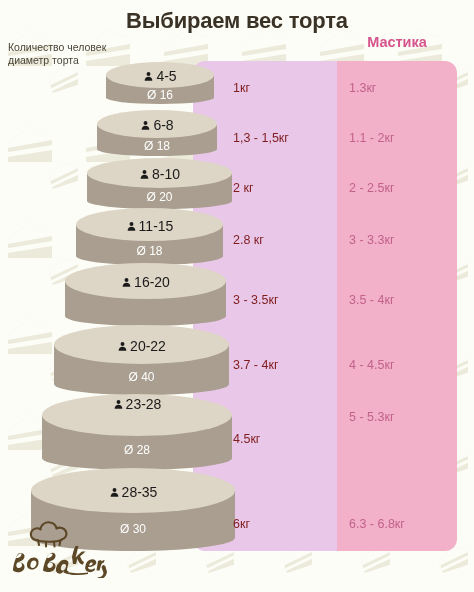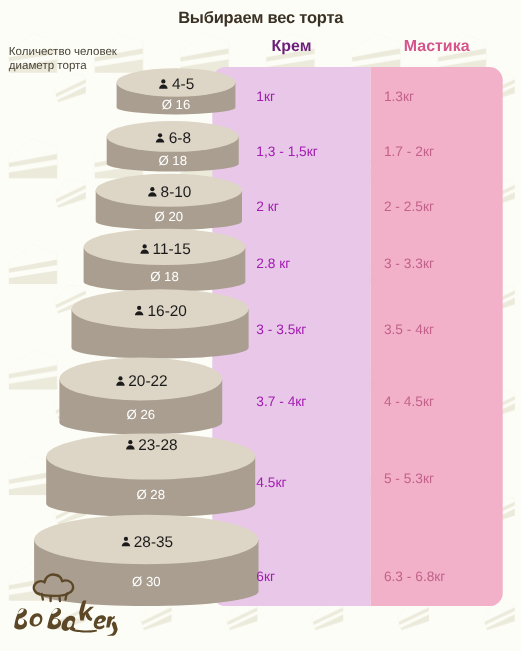--- a/index.html
+++ b/index.html
@@ -51,21 +51,21 @@
   }
 
   
   #title {
     position: absolute;
     z-index: 5;
     left: 0;
     top: 8px;
     width: 474px;
     text-align: center;
-    font-size: 15px;
+    font-size: 22px;
     font-weight: bold;
     color: #3b3226;
     letter-spacing: -0.2px;
   }
 
   #axis-label {
     position: absolute;
     z-index: 5;
     left: 8px;
     top: 41px;
@@ -132,21 +132,21 @@
     z-index: 2;
   }
 
   
   .val {
     position: absolute;
     z-index: 6;
     font-size: 12.5px;
     white-space: nowrap;
   }
-  .val-cream  { left: 233px; color: #a21caf; }
+  .val-cream  { left: 233px; color: #7f1d1d; }
   .val-mastic { left: 349px; color: #c2628b; }
 
   
   #logo {
     position: absolute;
     z-index: 7;
     left: 5px;
     top: 516px;
     width: 104px;
     height: 62px;
@@ -178,21 +178,20 @@
   <div class="column-band" id="cream-column"></div>
   <div class="column-band" id="mastic-column"></div>
 
   <div id="title">Выбираем вес торта</div>
 
   <div id="axis-label">
     <span>Количество человек</span>
     <span class="l2">диаметр торта</span>
   </div>
 
-  <div class="col-head" id="cream-head">Крем</div>
   <div class="col-head" id="mastic-head">Мастика</div>
 
   <div id="rows-layer">
       <div class="cake" style="left: 106px; top: 62px; width: 108px; height: 42px;">
         <div class="cake-body" style="top: 13px; height: 29px; background: rgb(169, 158, 143);"></div>
         <div class="cake-top" style="height: 26px; background: rgb(221, 213, 197);"></div>
         <div class="cake-people" style="top: 6px;"><svg class="person-icon" width="11" height="11" viewBox="0 0 24 24" fill="#1b1b1b">
             <circle cx="12" cy="6.5" r="4.2"></circle>
             <path d="M3.6 21c0-4.8 3.8-8.2 8.4-8.2S20.4 16.2 20.4 21z"></path>
           </svg><span>4-5</span></div>
@@ -203,22 +202,22 @@
       <div class="cake" style="left: 97px; top: 110px; width: 120px; height: 46px;">
         <div class="cake-body" style="top: 14px; height: 32px; background: rgb(169, 158, 143);"></div>
         <div class="cake-top" style="height: 28px; background: rgb(221, 213, 197);"></div>
         <div class="cake-people" style="top: 7px;"><svg class="person-icon" width="11" height="11" viewBox="0 0 24 24" fill="#1b1b1b">
             <circle cx="12" cy="6.5" r="4.2"></circle>
             <path d="M3.6 21c0-4.8 3.8-8.2 8.4-8.2S20.4 16.2 20.4 21z"></path>
           </svg><span>6-8</span></div>
         <div class="cake-diam" style="top: 29px;">Ø 18</div>
       </div>
       <div class="val val-cream" style="top: 131px;">1,3 - 1,5кг</div>
-      <div class="val val-mastic" style="top: 131px;">1.7 - 2кг</div>
-      <div class="cake" style="left: 87px; top: 158px; width: 133px; height: 51px; text-decoration: underline;">
+      <div class="val val-mastic" style="top: 131px;">1.1 - 2кг</div>
+      <div class="cake" style="left: 87px; top: 158px; width: 145px; height: 51px; text-decoration: underline;">
         <div class="cake-body" style="top: 15px; height: 36px; background: rgb(169, 158, 143);"></div>
         <div class="cake-top" style="height: 30px; background: rgb(221, 213, 197);"></div>
         <div class="cake-people" style="top: 8px;"><svg class="person-icon" width="11" height="11" viewBox="0 0 24 24" fill="#1b1b1b">
             <circle cx="12" cy="6.5" r="4.2"></circle>
             <path d="M3.6 21c0-4.8 3.8-8.2 8.4-8.2S20.4 16.2 20.4 21z"></path>
           </svg><span>8-10</span></div>
         <div class="cake-diam" style="top: 32px;">Ø 20</div>
       </div>
       <div class="val val-cream" style="top: 181px;">2 кг</div>
       <div class="val val-mastic" style="top: 181px;">2 - 2.5кг</div>
@@ -236,42 +235,42 @@
       <div class="cake" style="left: 65px; top: 263px; width: 161px; height: 63px;">
         <div class="cake-body" style="top: 18px; height: 45px; background: rgb(169, 158, 143);"></div>
         <div class="cake-top" style="height: 36px; background: rgb(221, 213, 197);"></div>
         <div class="cake-people" style="top: 11px;"><svg class="person-icon" width="11" height="11" viewBox="0 0 24 24" fill="#1b1b1b">
             <circle cx="12" cy="6.5" r="4.2"></circle>
             <path d="M3.6 21c0-4.8 3.8-8.2 8.4-8.2S20.4 16.2 20.4 21z"></path>
           </svg><span>16-20</span></div>
       </div>
       <div class="val val-cream" style="top: 293px;">3 - 3.5кг</div>
       <div class="val val-mastic" style="top: 293px;">3.5 - 4кг</div>
-      <div class="cake" style="left: 54px; top: 325px; width: 148px; height: 70px;">
+      <div class="cake" style="left: 54px; top: 325px; width: 175px; height: 70px;">
         <div class="cake-body" style="top: 19.5px; height: 50.5px; background: rgb(169, 158, 143);"></div>
         <div class="cake-top" style="height: 39px; background: rgb(221, 213, 197);"></div>
         <div class="cake-people" style="top: 13px;"><svg class="person-icon" width="11" height="11" viewBox="0 0 24 24" fill="#1b1b1b">
             <circle cx="12" cy="6.5" r="4.2"></circle>
             <path d="M3.6 21c0-4.8 3.8-8.2 8.4-8.2S20.4 16.2 20.4 21z"></path>
           </svg><span>20-22</span></div>
-        <div class="cake-diam" style="top: 45px;">Ø 26</div>
+        <div class="cake-diam" style="top: 45px;">Ø 40</div>
       </div>
       <div class="val val-cream" style="top: 358px;">3.7 - 4кг</div>
       <div class="val val-mastic" style="top: 358px;">4 - 4.5кг</div>
       <div class="cake" style="left: 42px; top: 394px; width: 190px; height: 76px;">
         <div class="cake-body" style="top: 21px; height: 55px; background: rgb(169, 158, 143);"></div>
         <div class="cake-top" style="height: 42px; background: rgb(221, 213, 197);"></div>
         <div class="cake-people" style="top: 2px;"><svg class="person-icon" width="11" height="11" viewBox="0 0 24 24" fill="#1b1b1b">
             <circle cx="12" cy="6.5" r="4.2"></circle>
             <path d="M3.6 21c0-4.8 3.8-8.2 8.4-8.2S20.4 16.2 20.4 21z"></path>
           </svg><span>23-28</span></div>
         <div class="cake-diam" style="top: 49px;">Ø 28</div>
       </div>
       <div class="val val-cream" style="top: 432px;">4.5кг</div>
-      <div class="val val-mastic" style="top: 428px; text-align: right;">5 - 5.3кг</div>
+      <div class="val val-mastic" style="top: 410px; text-align: right;">5 - 5.3кг</div>
       <div class="cake" style="left: 31px; top: 468px; width: 204px; height: 83px;">
         <div class="cake-body" style="top: 22.5px; height: 60.5px; background: rgb(169, 158, 143);"></div>
         <div class="cake-top" style="height: 45px; background: rgb(221, 213, 197);"></div>
         <div class="cake-people" style="top: 16px;"><svg class="person-icon" width="11" height="11" viewBox="0 0 24 24" fill="#1b1b1b">
             <circle cx="12" cy="6.5" r="4.2"></circle>
             <path d="M3.6 21c0-4.8 3.8-8.2 8.4-8.2S20.4 16.2 20.4 21z"></path>
           </svg><span>28-35</span></div>
         <div class="cake-diam" style="top: 54px;">Ø 30</div>
       </div>
       <div class="val val-cream" style="top: 517px;">6кг</div>

